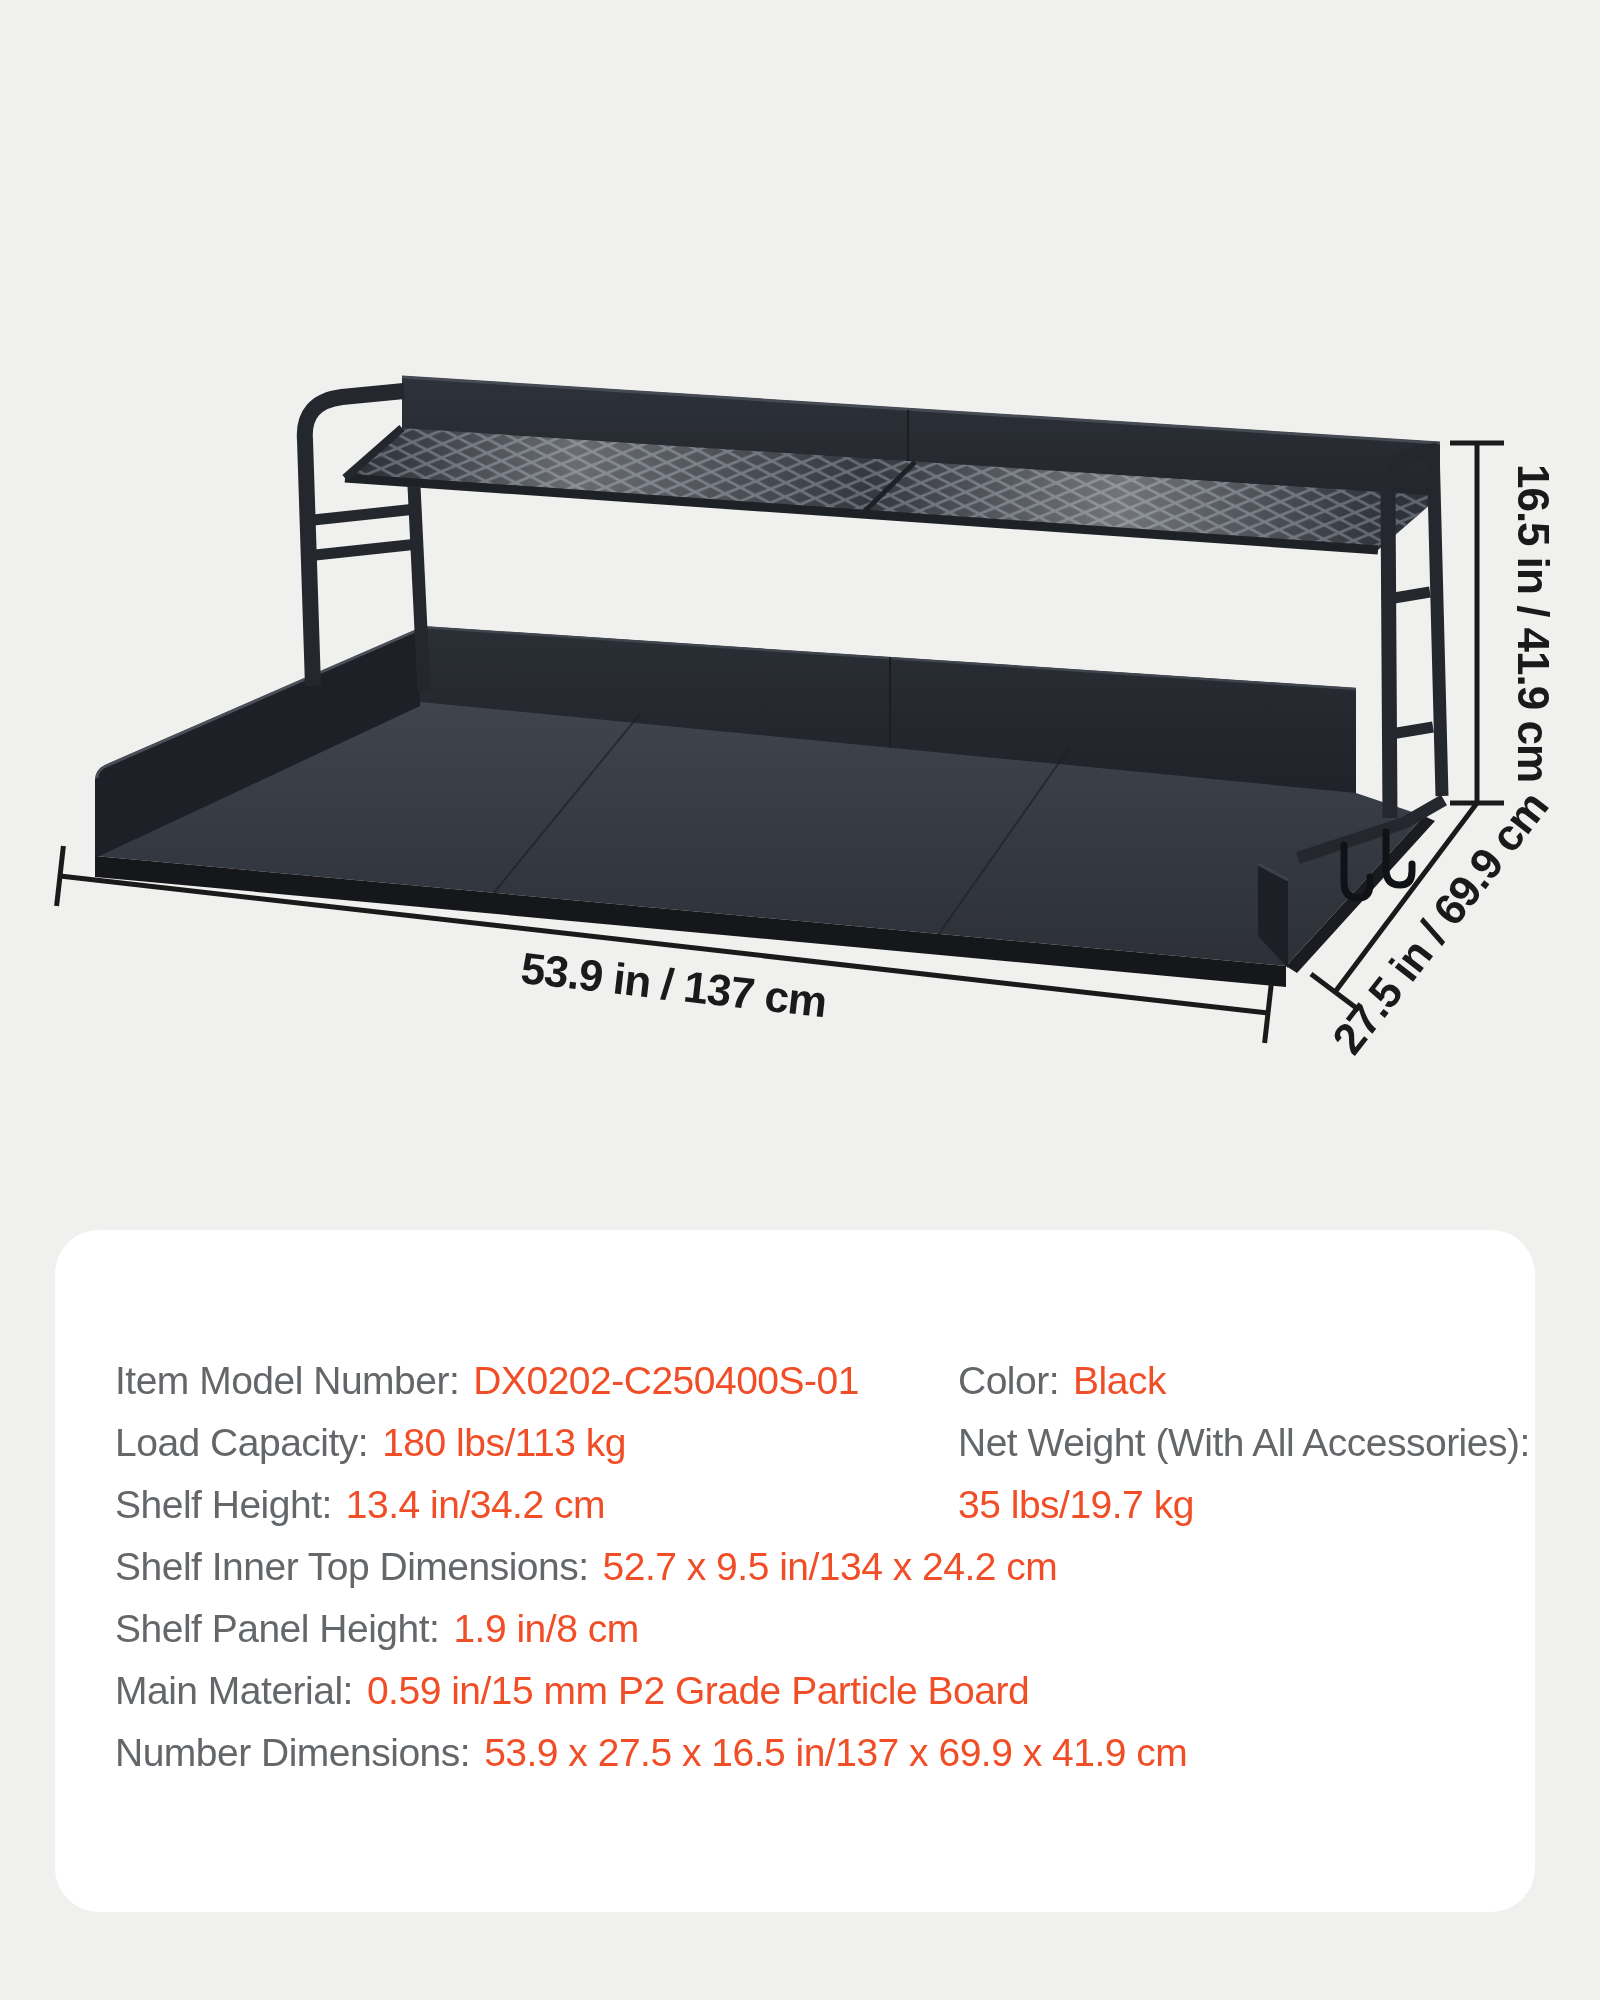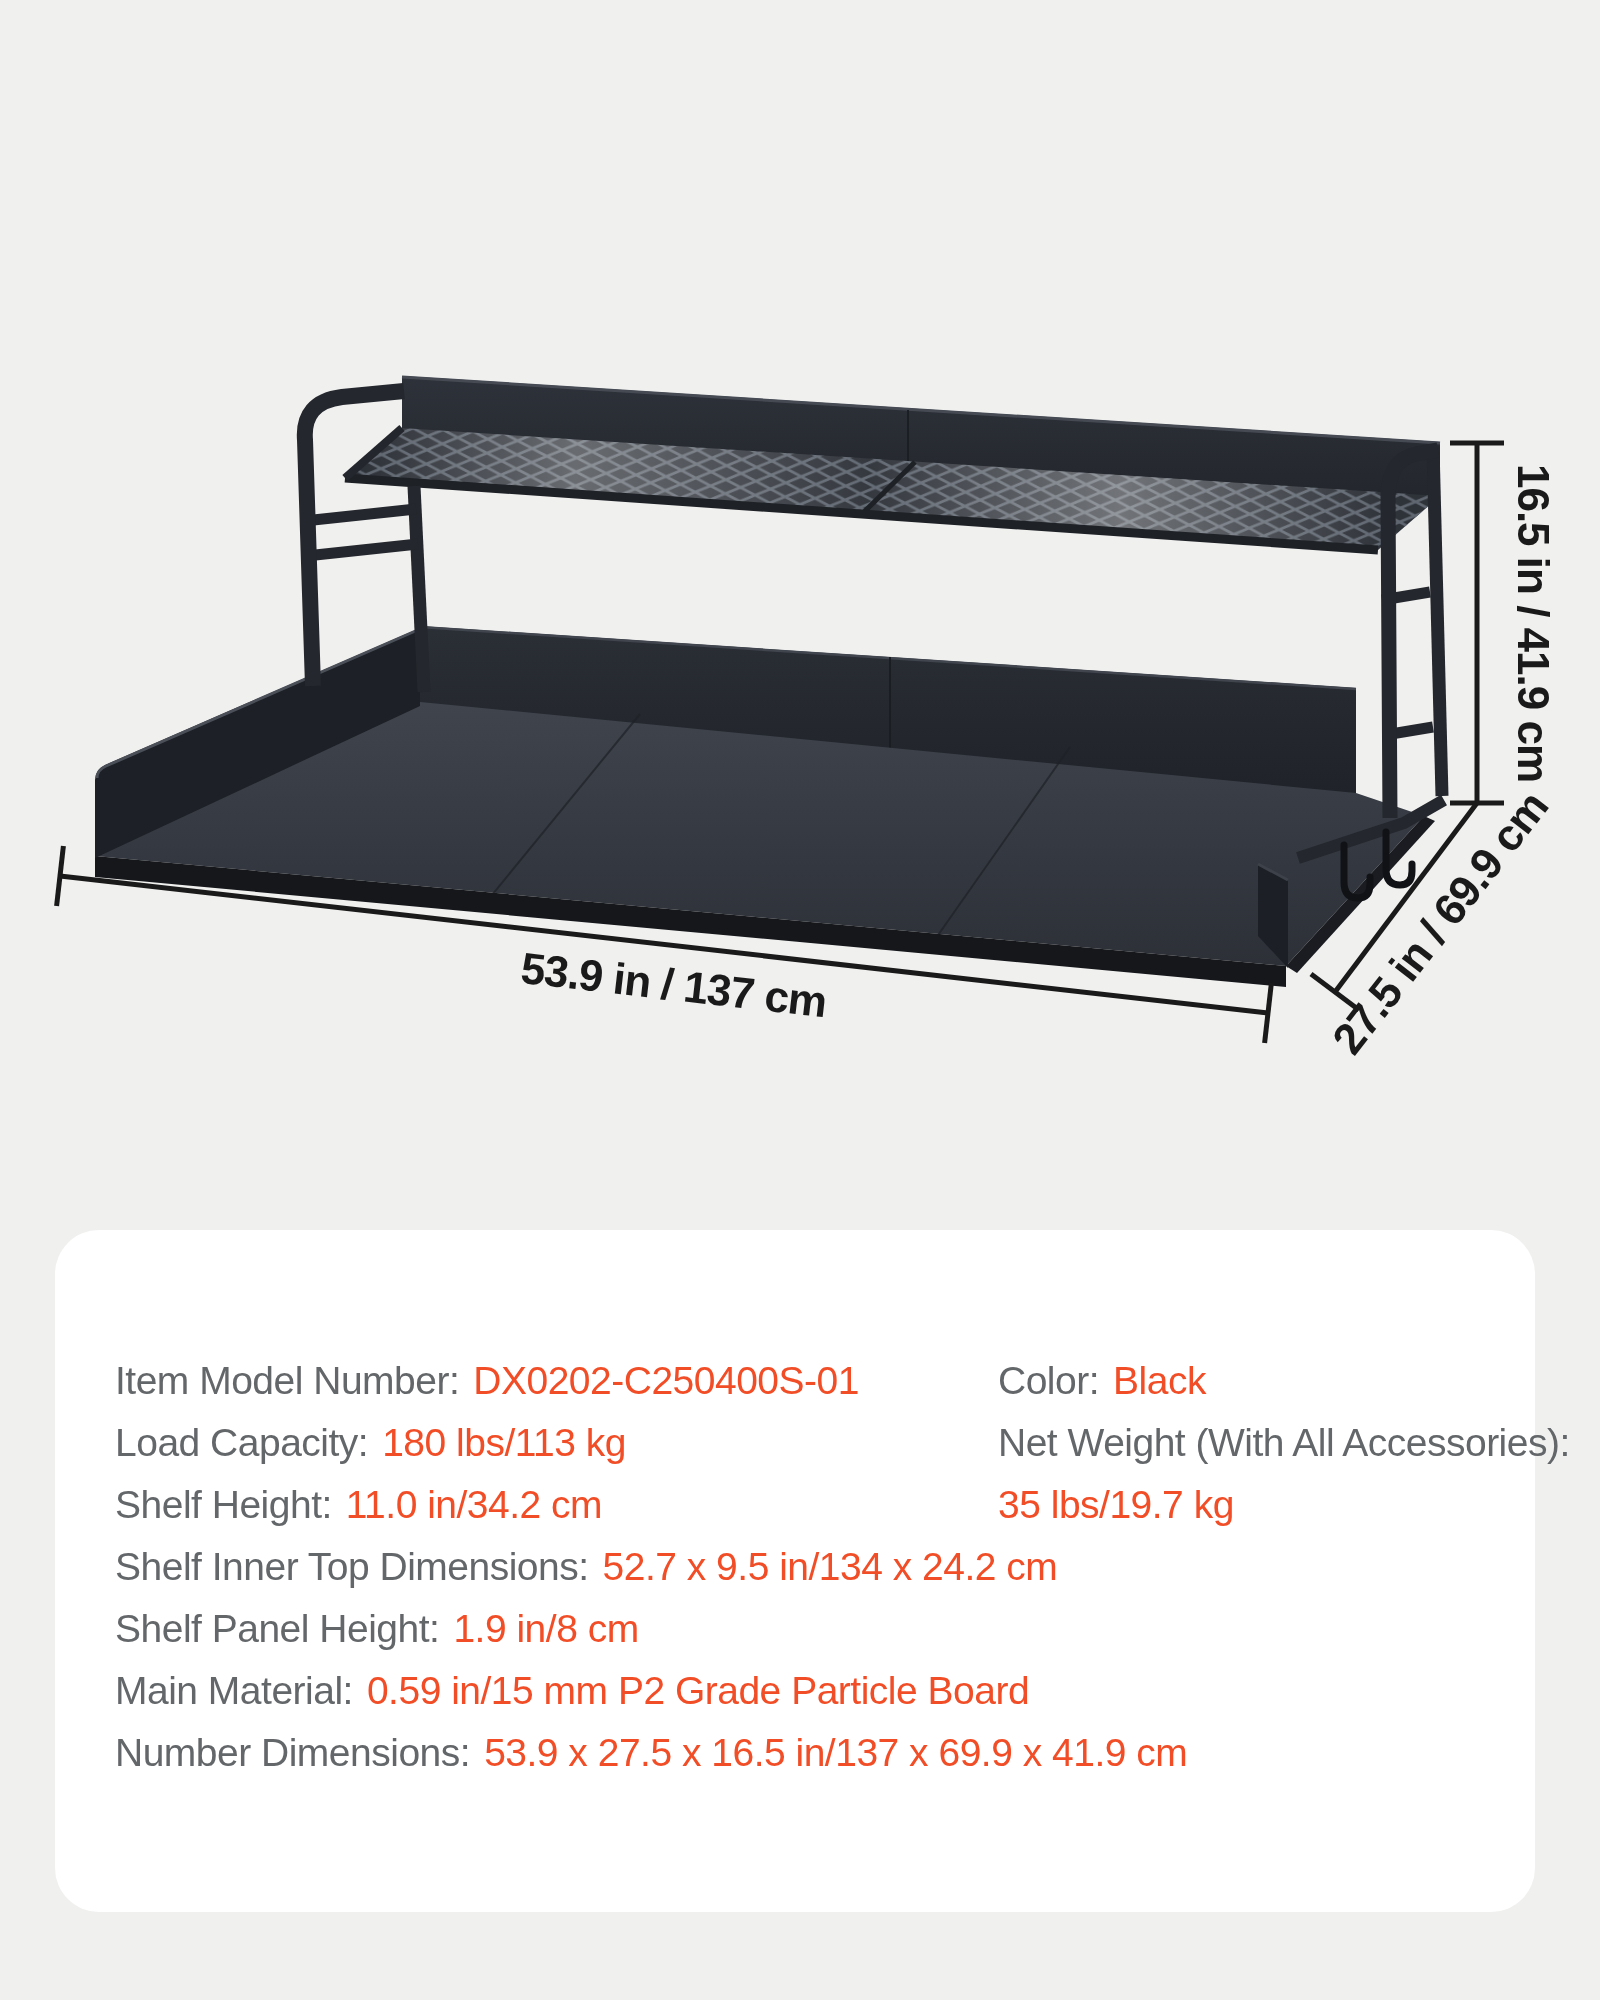--- a/index.html
+++ b/index.html
@@ -14,21 +14,21 @@
   .dim-text{
     font-family:"Liberation Sans", sans-serif;
     font-weight:700;font-size:44px;fill:#1a1a1a;letter-spacing:-1px;
   }
   .card{
     position:absolute;left:55px;top:1230px;width:1480px;height:682px;
     background:#ffffff;border-radius:44px;
   }
   .col{position:absolute;white-space:nowrap;}
   .col-left{left:60px;top:120px;}
-  .col-right{left:903px;top:120px;margin-left:40px;}
+  .col-right{left:903px;top:120px;}
   .row{height:62px;line-height:62px;font-size:39px;letter-spacing:-0.5px;}
   .lbl{color:#64676a;}
   .val{color:#f14e27;font-weight:400;margin-left:14px;}
   .lbl:empty + .val{margin-left:0;}
 </style>
 </head>
 <body>
 
 <div class="stage">
 
@@ -140,21 +140,21 @@
 
   <div class="card">
     <div class="col col-left">
       <div class="row">
         <span class="lbl">Item Model Number:</span><span class="val">DX0202-C250400S-01</span>
       </div>
       <div class="row">
         <span class="lbl">Load Capacity:</span><span class="val">180 lbs/113 kg</span>
       </div>
       <div class="row">
-        <span class="lbl">Shelf Height:</span><span class="val">11.0 in/34.2 cm</span>
+        <span class="lbl">Shelf Height:</span><span class="val">13.4 in/34.2 cm</span>
       </div>
       <div class="row">
         <span class="lbl">Shelf Inner Top Dimensions:</span><span class="val">52.7 x 9.5 in/134 x 24.2 cm</span>
       </div>
       <div class="row">
         <span class="lbl">Shelf Panel Height:</span><span class="val">1.9 in/8 cm</span>
       </div>
       <div class="row">
         <span class="lbl">Main Material:</span><span class="val">0.59 in/15 mm P2 Grade Particle Board</span>
       </div>

